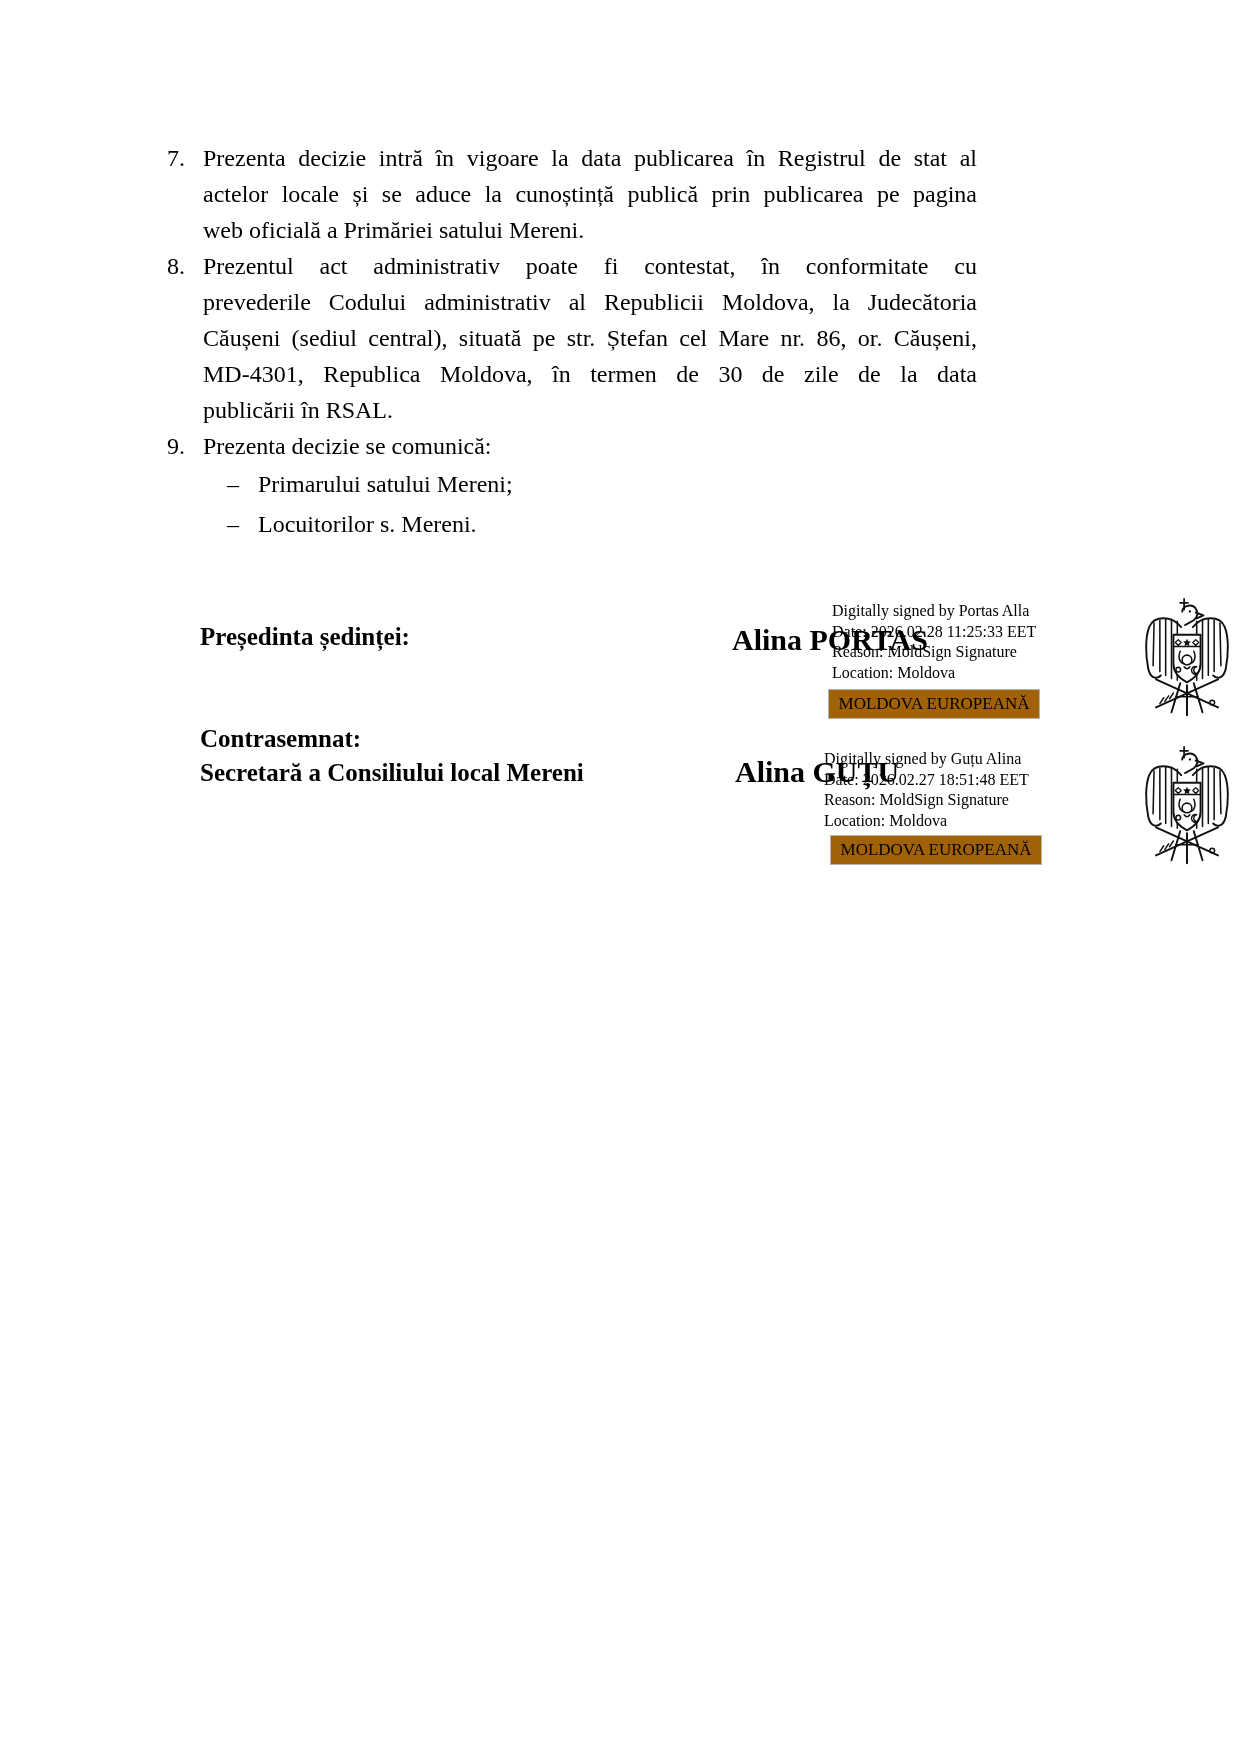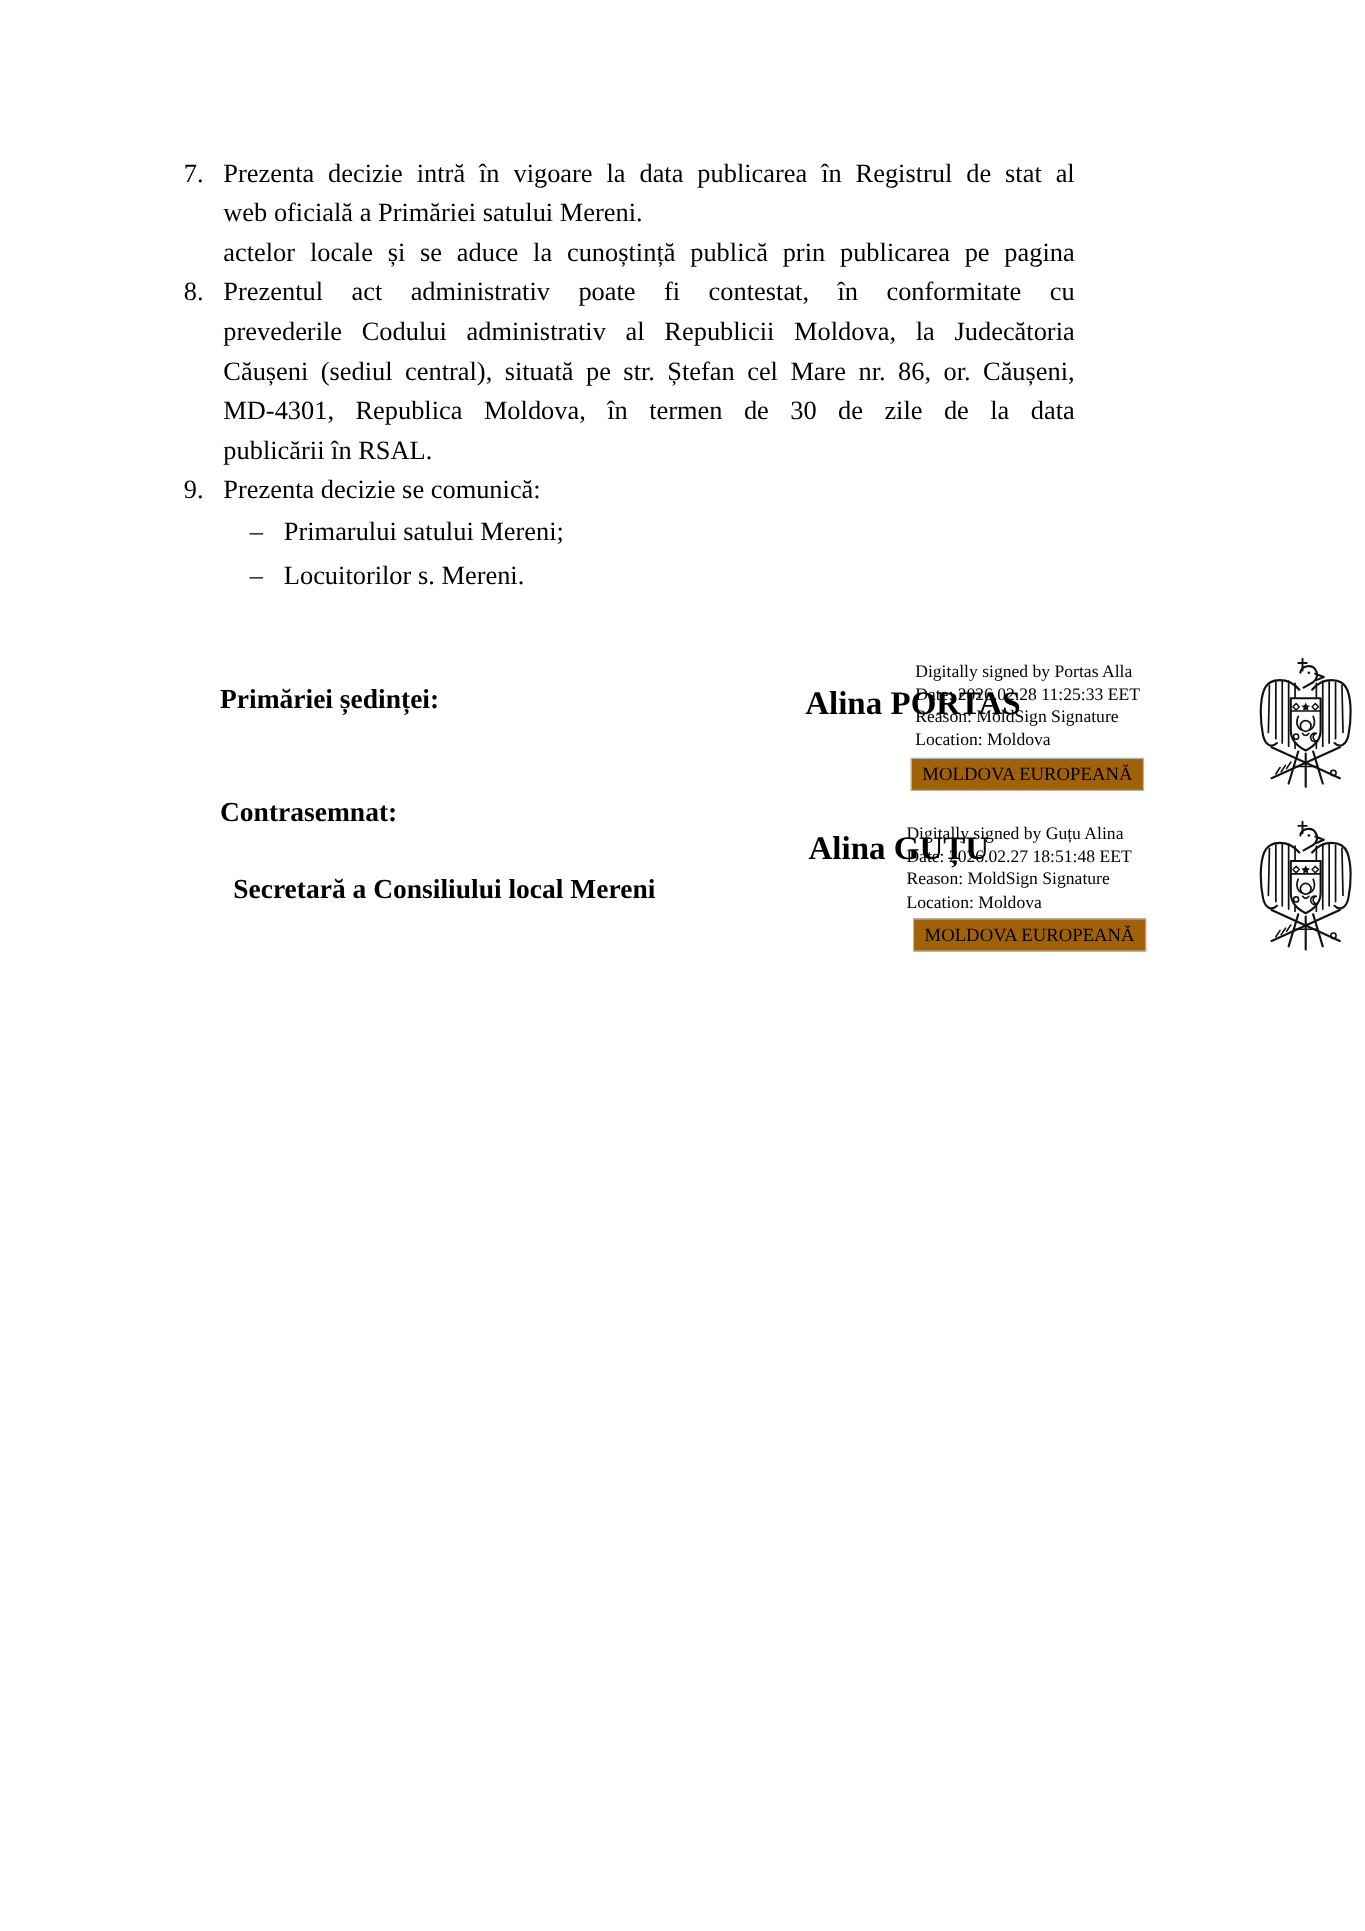--- a/index.html
+++ b/index.html
@@ -31,21 +31,21 @@
   .badge {
     position:absolute; width:210px; height:28px;
     border:1.5px solid #b5b5b5; background:#a16207;
     text-align:center; line-height:28px; font-size:17px; white-space:nowrap;
   }
   #role1  { left:200px; top:623px; }
   #name1  { left:732px; top:623px; }
   #stamp1 { left:832px; top:601px; }
   #badge1 { left:828px; top:689px; }
   #label2 { left:200px; top:725px; }
-  #role2  { left:212px; top:759px;margin-top:36px; }
+  #role2  { left:200px; top:759px; }
   #name2  { left:735px; top:755px; }
   #stamp2 { left:824px; top:749px; }
   #badge2 { left:830px; top:835px; }
   .coat { position:absolute; width:98px; height:126px; }
   #coat1 { left:1138px; top:596px; }
   #coat2 { left:1138px; top:744px; }
   .hidden-defs { position:absolute; width:0; height:0; overflow:hidden; }
 </style>
 </head>
 <body>
@@ -89,22 +89,22 @@
   </symbol>
 </svg>
 
 <div class="page">
 
   <div class="content">
 
     <div class="li">
       <span class="num">7.</span>
       <div class="line just">Prezenta decizie intră în vigoare la data publicarea în Registrul de stat al</div>
+      <div class="line just">actelor locale și se aduce la cunoștință publică prin publicarea pe pagina</div>
       <div class="line">web oficială a Primăriei satului Mereni.</div>
-      <div class="line just">actelor locale și se aduce la cunoștință publică prin publicarea pe pagina</div>
     </div>
 
     <div class="li">
       <span class="num">8.</span>
       <div class="line just">Prezentul act administrativ poate fi contestat, în conformitate cu</div>
       <div class="line just">prevederile Codului administrativ al Republicii Moldova, la Judecătoria</div>
       <div class="line just">Căușeni (sediul central), situată pe str. Ștefan cel Mare nr. 86, or. Căușeni,</div>
       <div class="line just">MD-4301, Republica Moldova, în termen de 30 de zile de la data</div>
       <div class="line">publicării în RSAL.</div>
     </div>
@@ -117,21 +117,21 @@
     <div class="bullets">
       <div class="bullet">
         <span class="dash">–</span><span>Primarului satului Mereni;</span>
       </div>
       <div class="bullet">
         <span class="dash">–</span><span>Locuitorilor s. Mereni.</span>
       </div>
     </div>
   </div>
 
-  <div class="sig-label" id="role1">Primăriei ședinței:</div>
+  <div class="sig-label" id="role1">Președinta ședinței:</div>
   <div class="sig-name" id="name1">Alina PORTAS</div>
   <div class="stamp" id="stamp1">
     <div>Digitally signed by Portas Alla</div>
     <div>Date: 2026.02.28 11:25:33 EET</div>
     <div>Reason: MoldSign Signature</div>
     <div>Location: Moldova</div>
   </div>
   <div class="badge" id="badge1">MOLDOVA EUROPEANĂ</div>
   <svg class="coat" id="coat1" viewBox="0 0 100 130">
       <use href="#moldova-emblem"></use>

